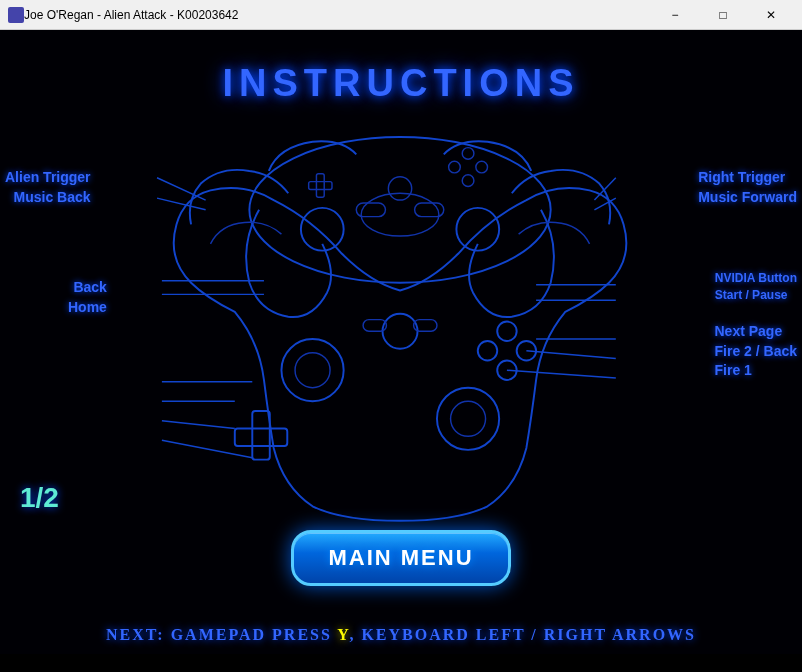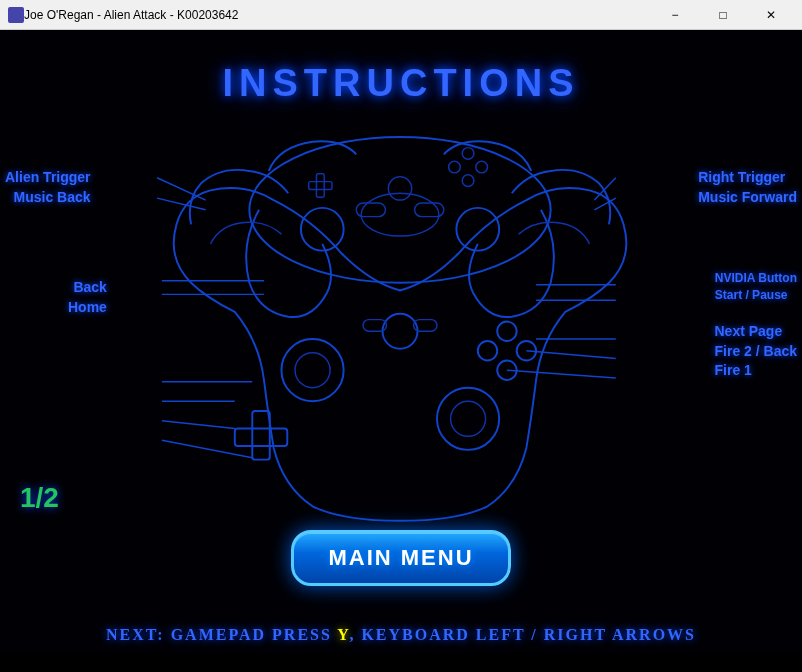--- a/index.html
+++ b/index.html
@@ -136,21 +136,21 @@
       text-align: left;
       line-height: 1.4;
       text-shadow: 0 0 6px #0044ff;
     }
 
     
     .page-counter {
       position: absolute;
       bottom: 140px;
       left: 20px;
-      color: #22c55e;
+      color: #5eead4;
       font-size: 28px;
       font-weight: bold;
       text-shadow: 0 0 8px #0044ff;
       margin-top: 16px;
     }
 
     
     .main-menu-btn {
       position: absolute;
       bottom: 68px;

